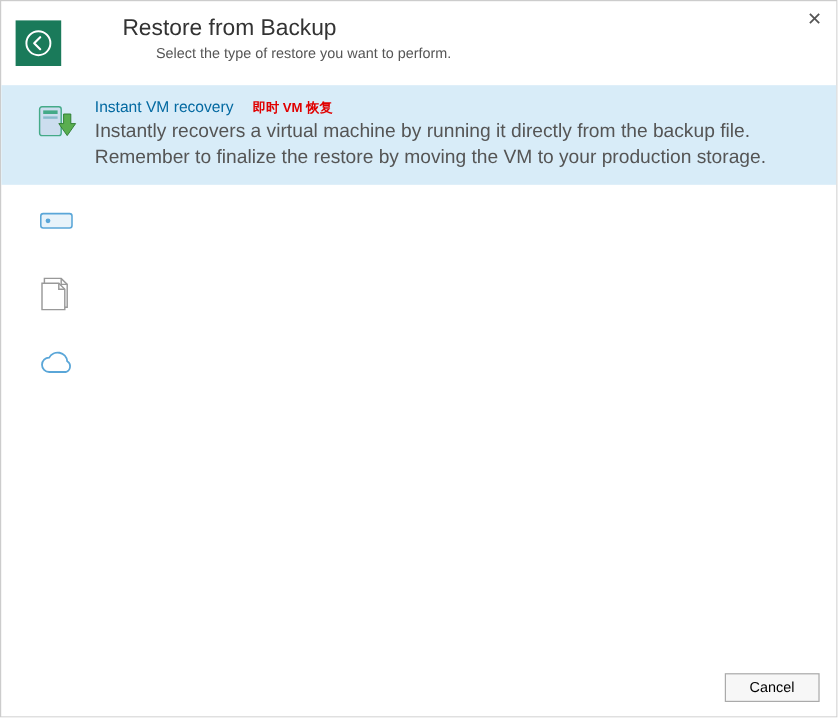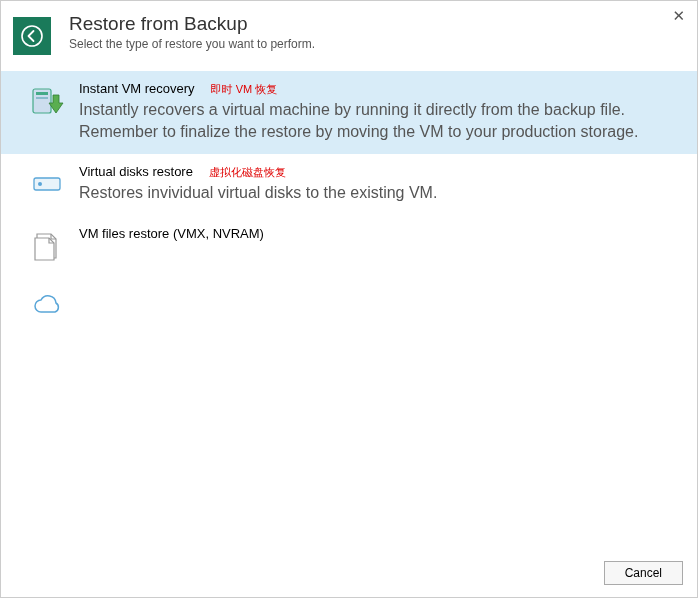--- a/index.html
+++ b/index.html
@@ -1,32 +1,32 @@
 <!DOCTYPE html>
 <html><head>
 <meta charset="utf-8">
 <style>
   * { box-sizing: border-box; margin: 0; padding: 0; }
   html, body { width: 698px; height: 598px; font-family: "Segoe UI", Tahoma, sans-serif; font-size: 12px; color: #333; background: #fff; overflow: hidden; }
   .window { width: 698px; height: 598px; border: 1px solid #ccc; position: relative; display: flex; flex-direction: column; }
   .close-btn { position: absolute; top: 6px; right: 12px; font-size: 15px; color: #555; cursor: pointer; }
-  .header { display: flex; align-items: flex-start; padding: 12px 16px 10px 12px; }
+  .header { display: flex; align-items: flex-start; padding: 12px 16px 10px 12px; gap: 33px; }
   .back-btn { width: 38px; height: 38px; background: #1a7a5a; margin-top: 4px; display: flex; align-items: center; justify-content: center; cursor: pointer; }
   .back-btn svg { width: 24px; height: 24px; }
   .header-text { margin-left: 18px; }
   .title { font-size: 19px; color: #333; font-weight: 400; }
-  .subtitle { font-size: 12px; color: #555; margin-top: 2px; }
+  .subtitle { font-size: 12px; color: #555; margin-top: 2px; margin-left: 28px; }
   .options { flex: 1; overflow-y: auto; padding: 6px 0 0 0; }
   .option { display: flex; padding: 10px 18px 12px 28px; cursor: pointer; position: relative; }
   .option.selected { background: #d8ecf8; }
   .option-icon { width: 36px; height: 36px; flex-shrink: 0; margin-top: 2px; margin-right: 14px; display: flex; align-items: center; justify-content: center; }
   .option-body { flex: 1; }
   .option-title-row { display: flex; align-items: baseline; gap: 16px; }
-  .option-title { color: #000000; font-size: 13px; font-weight: 400; text-align: center; }
-  .annotation { color: #e00000; font-size: 11px; font-weight: 400; }
+  .option-title { color: #0369a1; font-size: 13px; font-weight: 400; text-align: center; }
+  .annotation { color: #e00000; font-size: 11px; font-weight: 700; }
   .option-desc { color: #555; font-size: 16px; margin-top: 2px; line-height: 1.35; }
   .footer { padding: 10px 14px 12px; display: flex; justify-content: flex-end; }
   .btn { border: 1px solid #aaa; background: #f7f7f7; padding: 4px 20px; font-size: 12px; cursor: pointer; margin-left: 48px; }
 </style>
 </head>
 <body>
 
 <div class="window">
   <div class="close-btn">✕</div>
 
@@ -64,41 +64,33 @@
     </div>
 
 
     <div class="option">
       <div class="option-icon">
         <svg viewBox="0 0 36 36">
           <rect x="5" y="12" width="26" height="12" rx="2" fill="#e8f3fa" stroke="#5aa6d8" stroke-width="1.3"></rect>
           <circle cx="11" cy="18" r="2" fill="#5aa6d8"></circle>
         </svg>
       </div>
-      <div class="option-body">
-        <div class="option-title-row">
-          <span class="option-title">Virtual disks restore</span>
-          <span class="annotation">虚拟化磁盘恢复</span>
-        </div>
-        <div class="option-desc">Restores invividual virtual disks to the existing VM.</div>
-      </div>
     </div>
 
     <div class="option">
       <div class="option-icon">
         <svg viewBox="0 0 36 36">
           <path d="M8 6 h14 l5 5 v19 h-19 z" fill="#fff" stroke="#999" stroke-width="1.2"></path>
           <path d="M22 6 v5 h5" fill="none" stroke="#999" stroke-width="1.2"></path>
           <path d="M6 10 h14 l5 5 v17 h-19 z" fill="#fff" stroke="#999" stroke-width="1.2"></path>
           <path d="M20 10 v5 h5" fill="none" stroke="#999" stroke-width="1.2"></path>
         </svg>
       </div>
       <div class="option-body">
         <div class="option-title-row">
-          <span class="option-title">VM files restore (VMX, NVRAM)</span>
         </div>
       </div>
     </div>
 
 
     <div class="option">
       <div class="option-icon">
         <svg viewBox="0 0 36 36">
           <path d="M12 24 a6 6 0 0 1 0 -12 a8 8 0 0 1 15 3 a5 5 0 0 1 -1 9 z" fill="#fff" stroke="#5aa6d8" stroke-width="1.5"></path>
         </svg>

